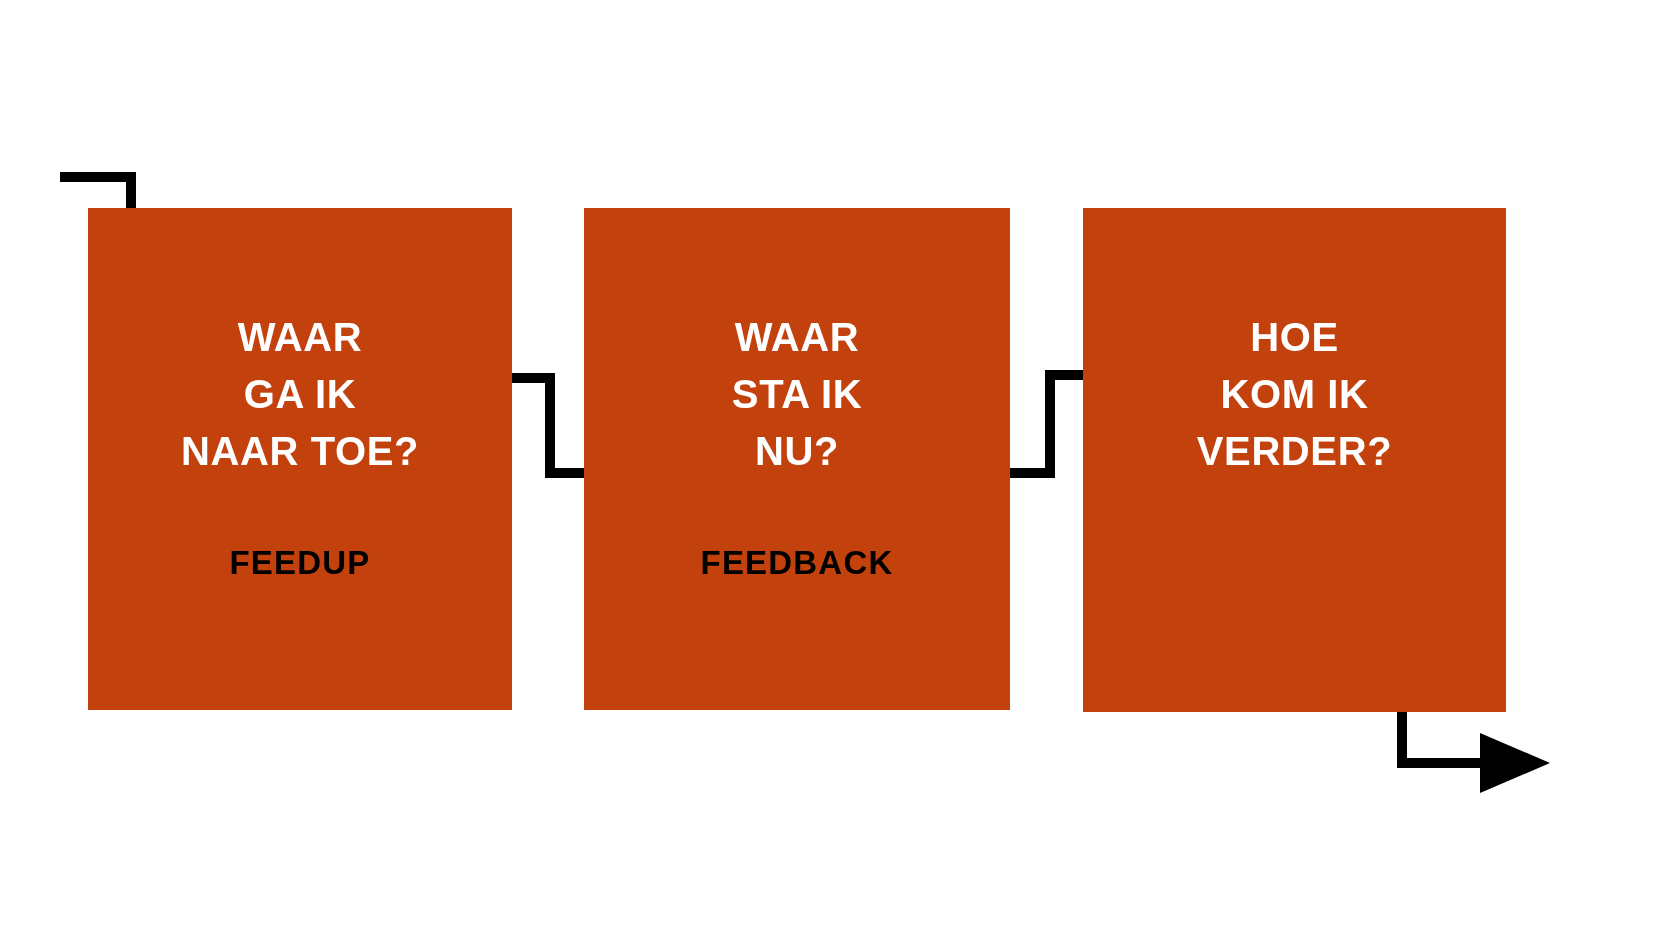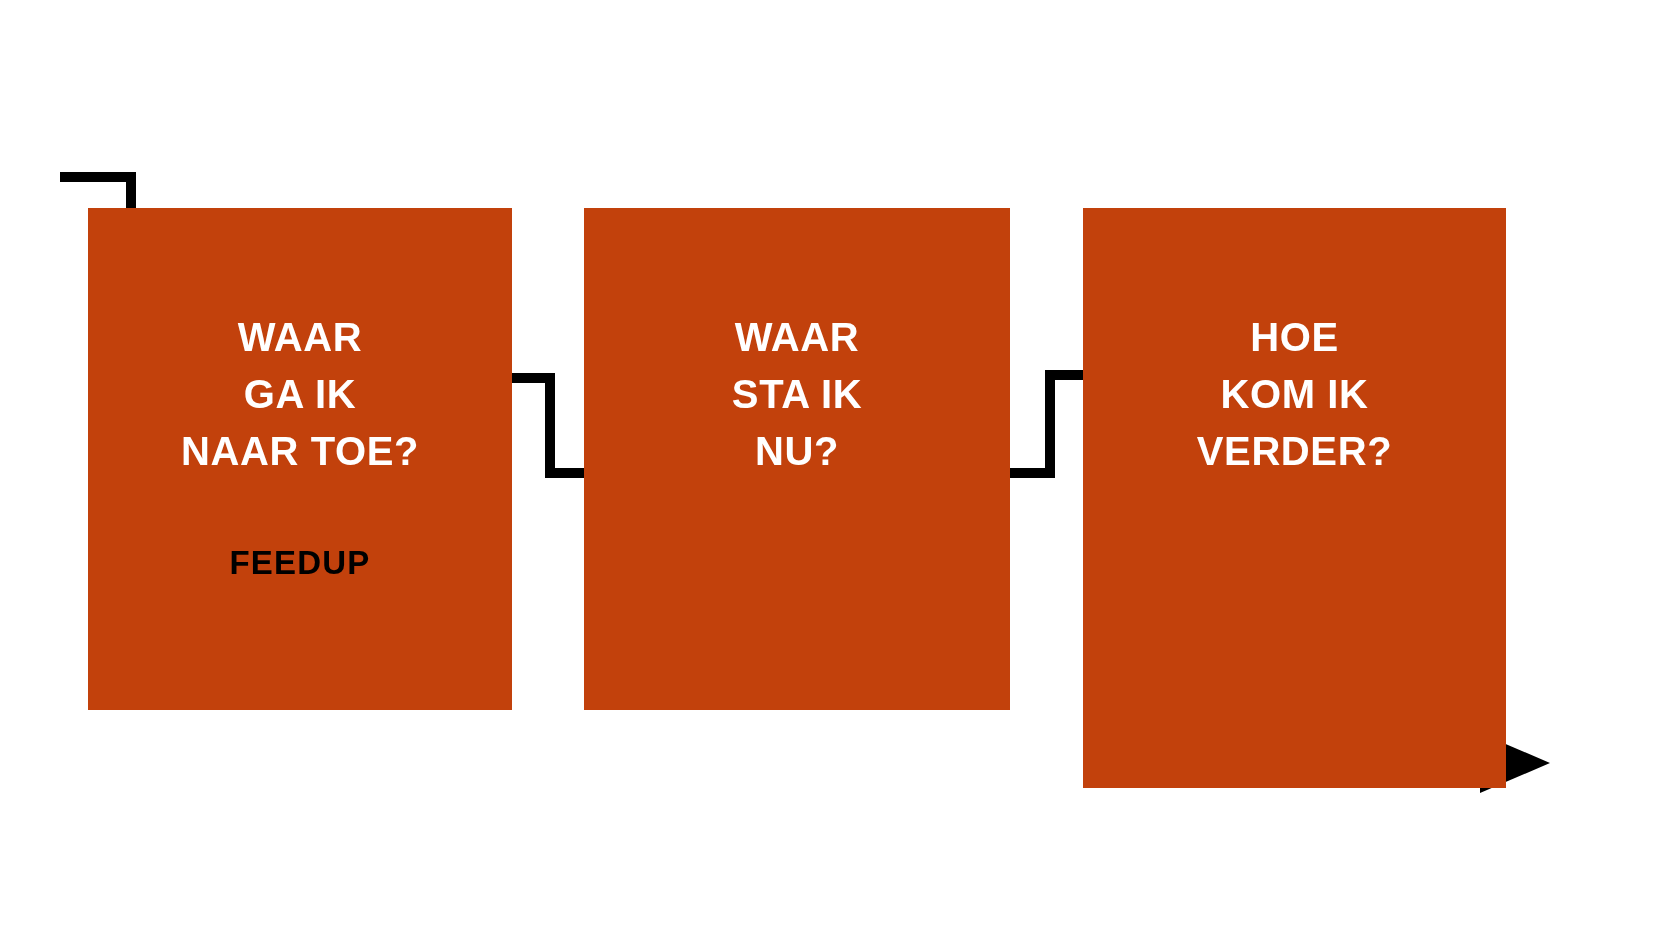--- a/index.html
+++ b/index.html
@@ -81,21 +81,22 @@
     <div class="stage-question">WAAR
 GA IK
 NAAR TOE?</div>
     <div class="stage-label">FEEDUP</div>
   </div>
 
   <div class="stage-box" id="box-2" style="left:584px; top:208px; width:426px; height:502px;">
     <div class="stage-question">WAAR
 STA IK
 NU?</div>
+    <div class="stage-label">FEEDBACK</div>
   </div>
 
-  <div class="stage-box" id="box-3" style="left:1083px; top:208px; width:423px; height:580px;">
+  <div class="stage-box" id="box-3" style="left:1083px; top:208px; width:423px; height:504px;">
     <div class="stage-question">HOE
 KOM IK
 VERDER?</div>
   </div>
 
 </div>
 
 </body></html>

